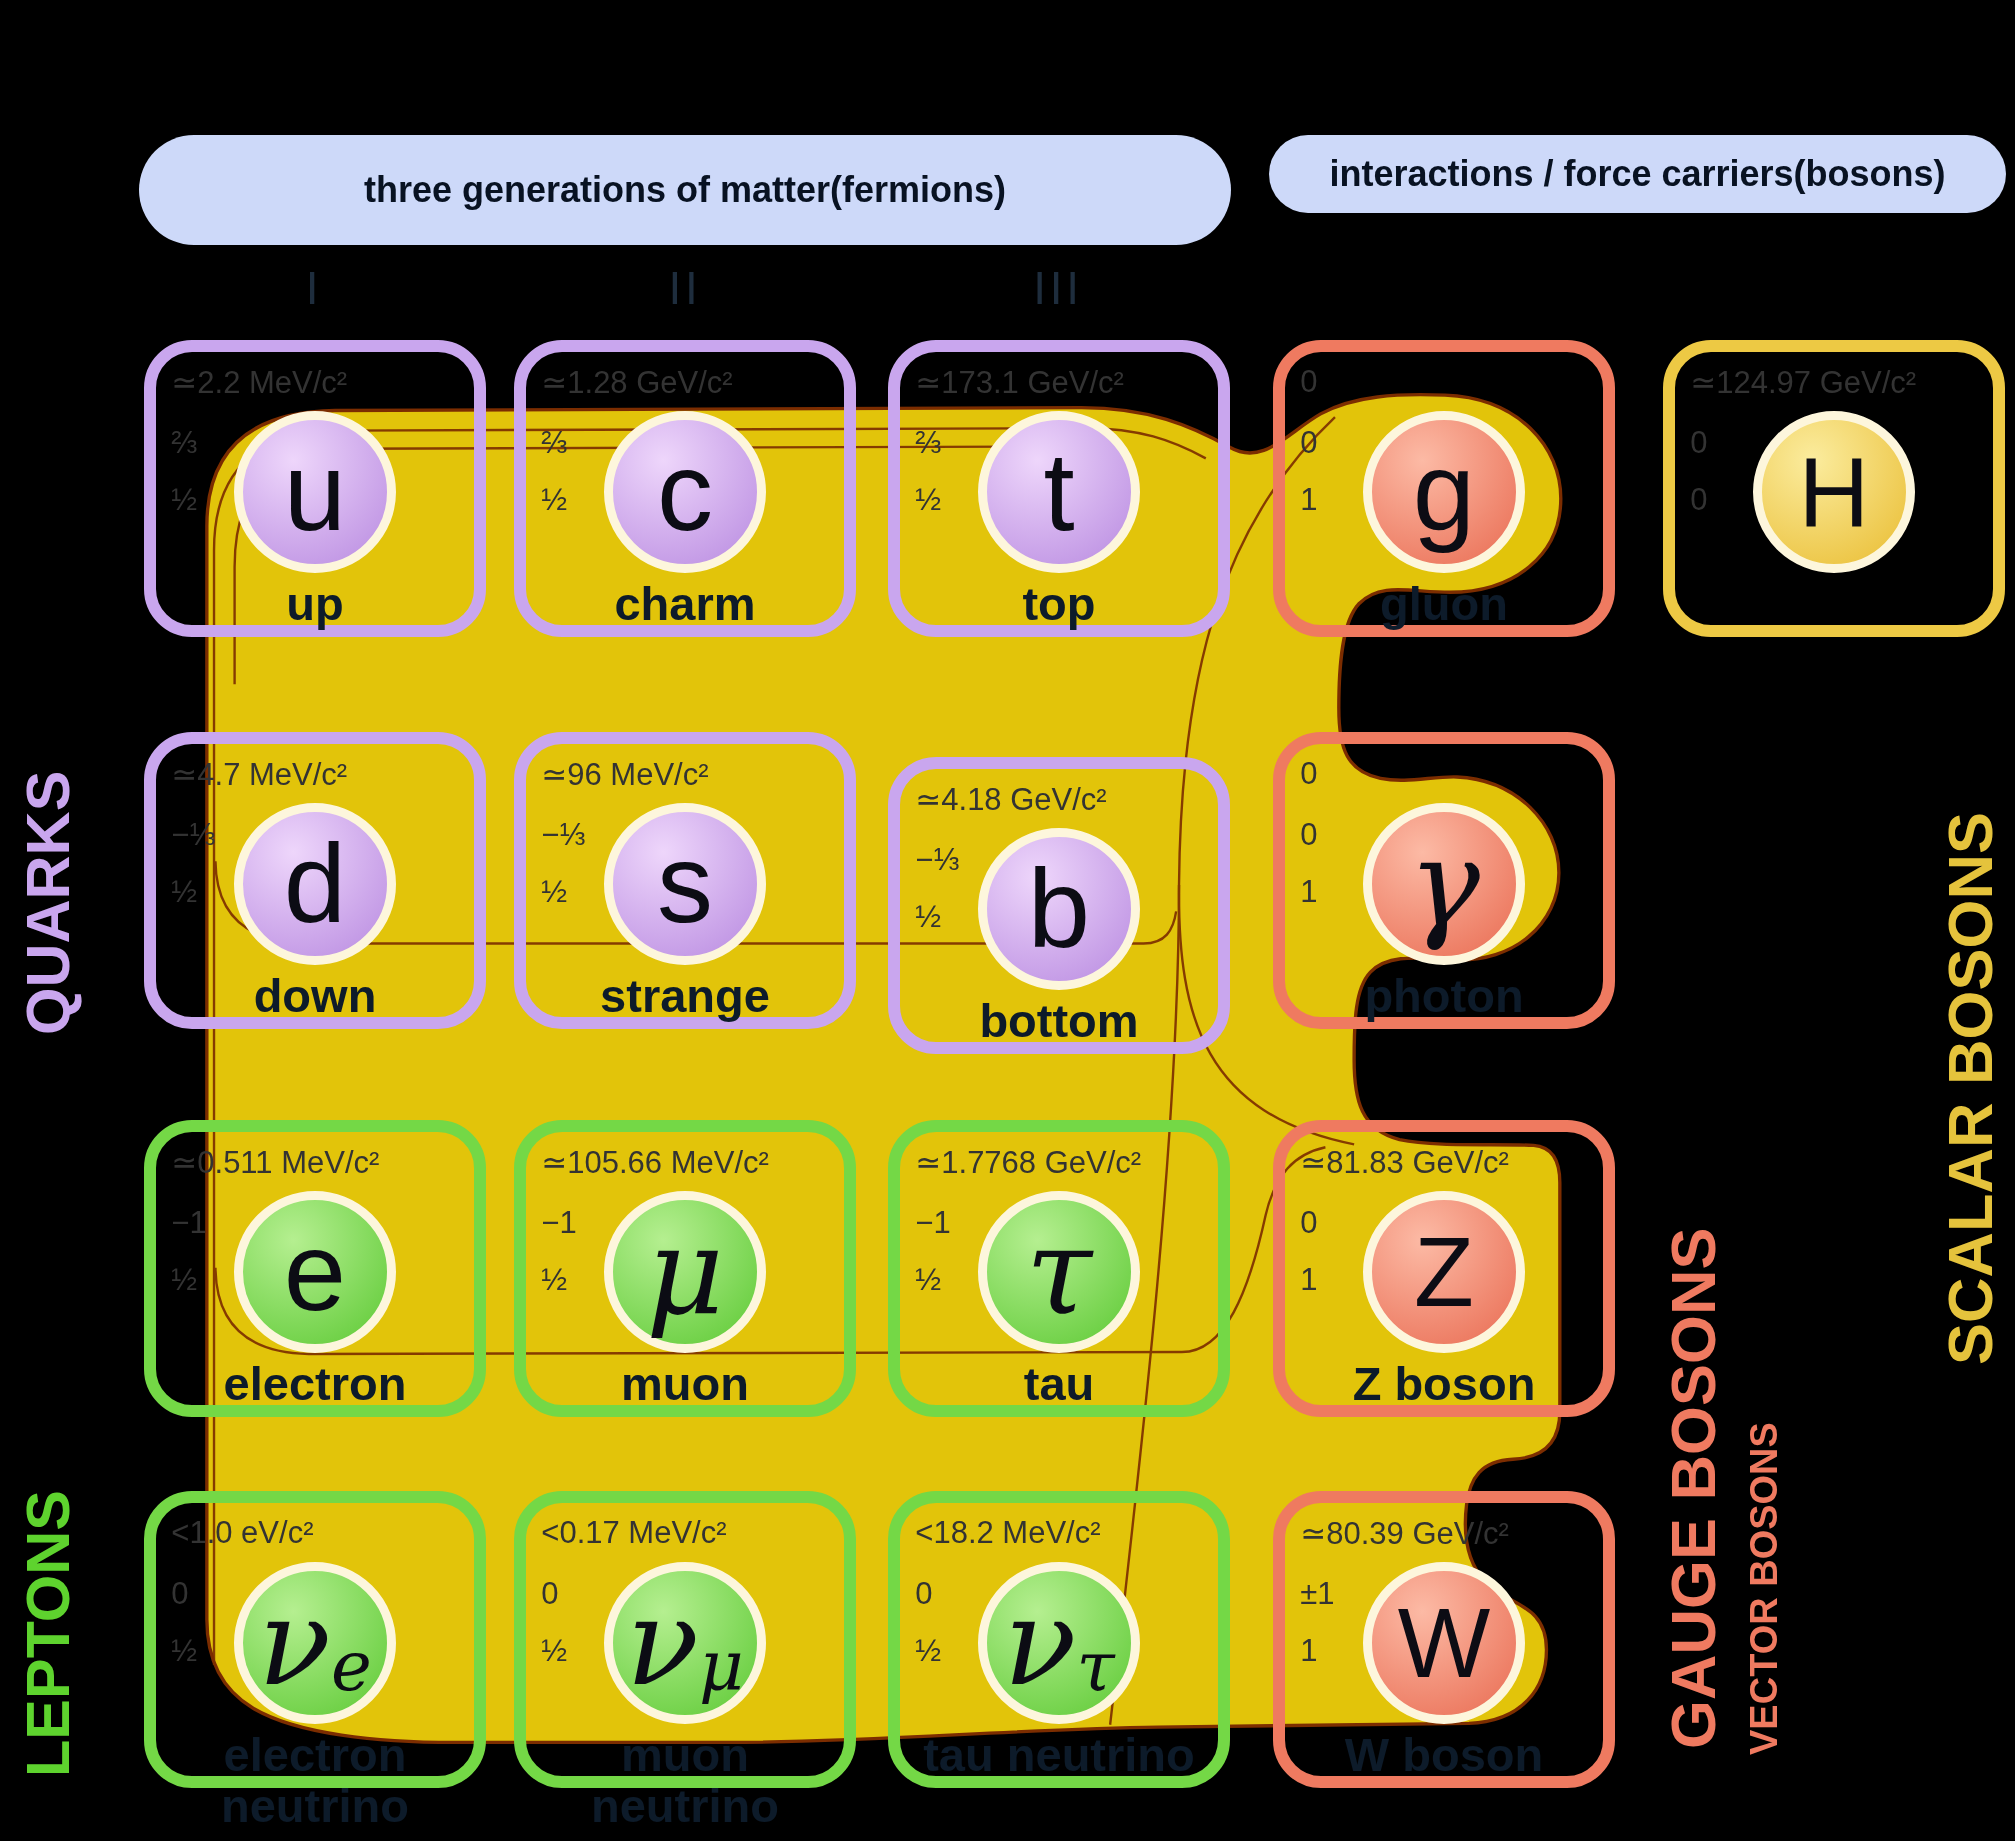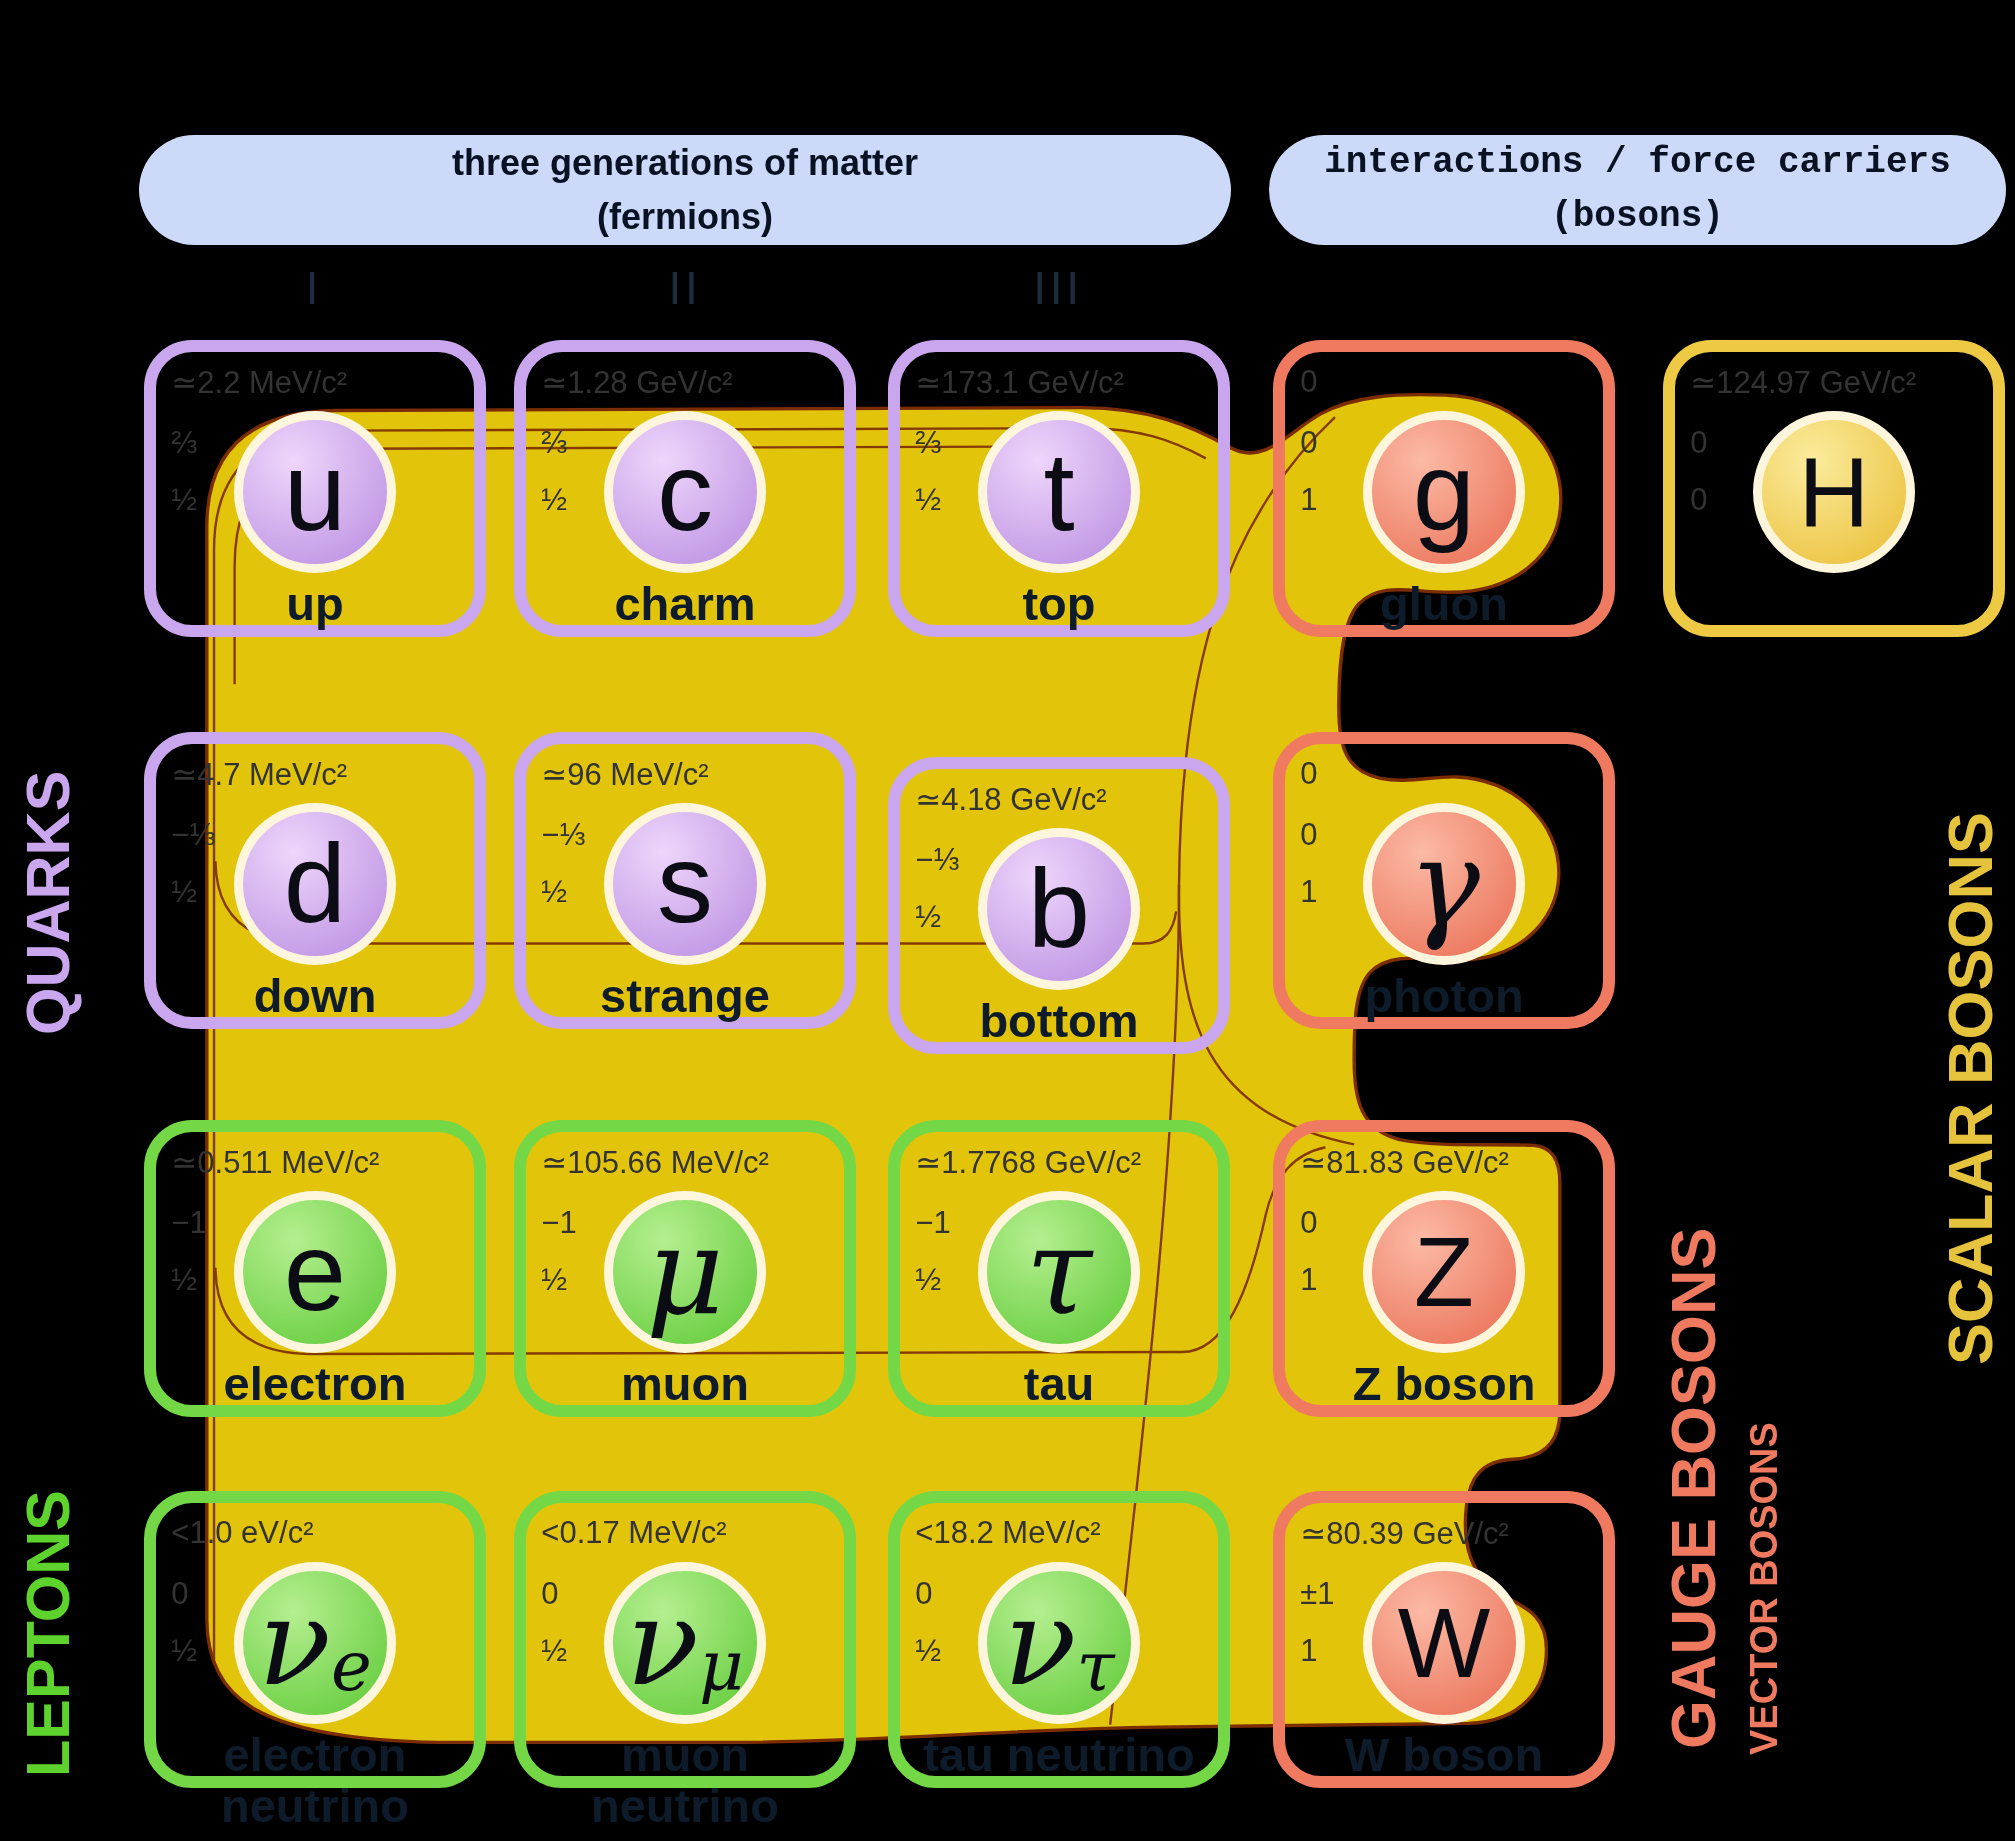--- a/index.html
+++ b/index.html
@@ -2,24 +2,24 @@
 <html style="font-size:7.7px"><head>
 <meta charset="utf-8">
 <style>
   html,body{margin:0;padding:0;background:#000;}
   body{width:2015px;height:1841px;overflow:hidden;}
   .canvas{position:relative;width:2015px;height:1841px;background:var(--canvas,#000);
           font-family:"Liberation Sans",sans-serif;}
   .blob-layer{position:absolute;left:0;top:0;z-index:1;}
   
   .pill{position:absolute;z-index:4;background:var(--pill-bg,#cdd9f9);border-radius:56px;
-        display:flex;flex-direction:column;align-items:center;justify-content:center;
+        display:flex;flex-direction:row;align-items:center;justify-content:center;
         font-weight:bold;font-size:36px;line-height:1.5;color:#081222;text-align:center;}
   .pill-left{left:139px;top:135px;width:1092px;height:110px;}
-  .pill-right{left:1269px;top:135px;width:737px;height:110px;font-family:Liberation Mono, monospace;}
+  .pill-right{left:1269px;top:135px;width:737px;height:78px;}
   
   .gen{position:absolute;z-index:4;top:261px;transform:translateX(-50%);
        font-size:46px;letter-spacing:3.8px;color:var(--gen-text,#1e2d3d);}
   
   .cell{position:absolute;z-index:3;width:342px;height:297px;box-sizing:border-box;
         border:12.4px solid var(--bc);border-radius:48px;background:transparent;}
   .cell.quark {--bc:var(--quark-border);  --o1:var(--quark-orb1);  --o2:var(--quark-orb2);}
   .cell.lepton{--bc:var(--lepton-border); --o1:var(--lepton-orb1); --o2:var(--lepton-orb2);}
   .cell.gauge {--bc:var(--gauge-border);  --o1:var(--gauge-orb1);  --o2:var(--gauge-orb2);}
   .cell.scalar{--bc:var(--scalar-border); --o1:var(--scalar-orb1); --o2:var(--scalar-orb2);}

